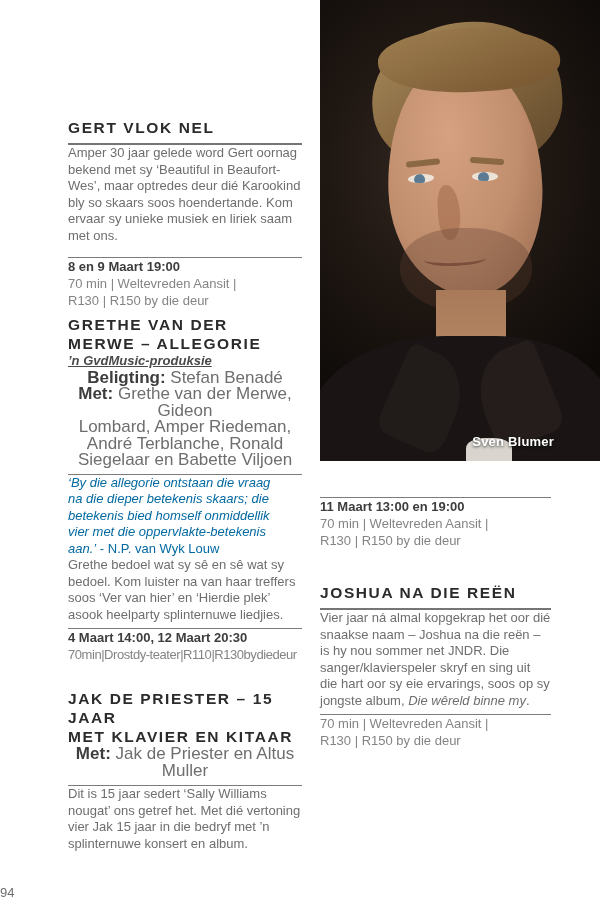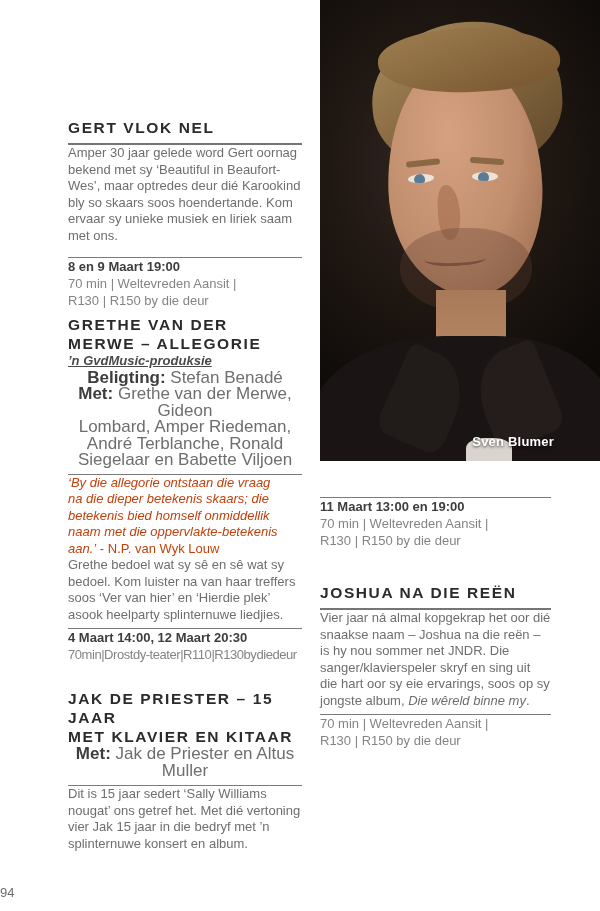--- a/index.html
+++ b/index.html
@@ -17,21 +17,21 @@
   
   .evt-title {
     font-size:15.5px; line-height:19px; font-weight:bold;
     letter-spacing:1.6px; color:#2b2b2b;
   }
   .underlined { padding-bottom:6px; border-bottom:2px solid #757575; }
   .body-text  { font-size:13px; line-height:16.5px; color:#6e6e6e; }
   .credit-line{ font-size:17px; line-height:16.5px; color:#6e6e6e;text-align:center; }
   .credit-line .lbl { font-weight:bold; color:#3d3d3d; }
   .produksie  { font-size:13px; line-height:16.5px; font-style:italic; color:#4a4a4a; font-weight:bold;text-decoration:underline; }
-  .quote-line { font-size:13px; line-height:16.5px; color:#c2410c; }
+  .quote-line { font-size:13px; line-height:16.5px; color:#0369a1; }
   .quote-line em { font-style:italic; }
   .quote-line .attr { font-style:normal; }
   .dates { font-size:13px; line-height:17px; font-weight:bold; color:#3d3d3d; }
   .meta  { font-size:13px; line-height:17px; color:#848484; }
   .tight { letter-spacing:-0.45px; white-space:nowrap; }
   .rule  { border-top:1.5px solid #7b7b7b; }
 
   
   .mt5{margin-top:5px;} .mt6{margin-top:6px;} .mt8{margin-top:0;}
   .mt13{margin-top:13px;} .mt20{margin-top:6px;} .mt22{margin-top:26px;}
@@ -141,21 +141,21 @@
         <div class="credit-line"><span class="lbl">Met:</span> <span>Grethe van der Merwe, Gideon</span></div>
         <div class="credit-line">Lombard, Amper Riedeman,</div>
         <div class="credit-line">André Terblanche, Ronald</div>
         <div class="credit-line">Siegelaar en Babette Viljoen</div>
       </div>
       <div class="rule mt5"></div>
       <div class="mt8">
         <div class="quote-line"><em>‘By die allegorie ontstaan die vraag</em></div>
         <div class="quote-line"><em>na die dieper betekenis skaars; die</em></div>
         <div class="quote-line"><em>betekenis bied homself onmiddellik</em></div>
-        <div class="quote-line"><em>naam met die oppervlakte-betekenis</em></div>
+        <div class="quote-line"><em>vier met die oppervlakte-betekenis</em></div>
         <div class="quote-line"><em>aan.’</em> <span class="attr">- N.P. van Wyk Louw</span></div>
       </div>
       <p class="body-text mt8">Grethe bedoel wat sy sê en sê wat sy bedoel. Kom luister na van haar treffers soos ‘Ver van hier’ en ‘Hierdie plek’ asook heelparty splinternuwe liedjies.</p>
       <div class="rule mt5"></div>
       <div class="mt8">
         <div class="dates">4 Maart 14:00, 12 Maart 20:30</div>
         <div class="meta tight">70min|Drostdy-teater|R110|R130bydiedeur</div>
       </div>
     </section>
 

